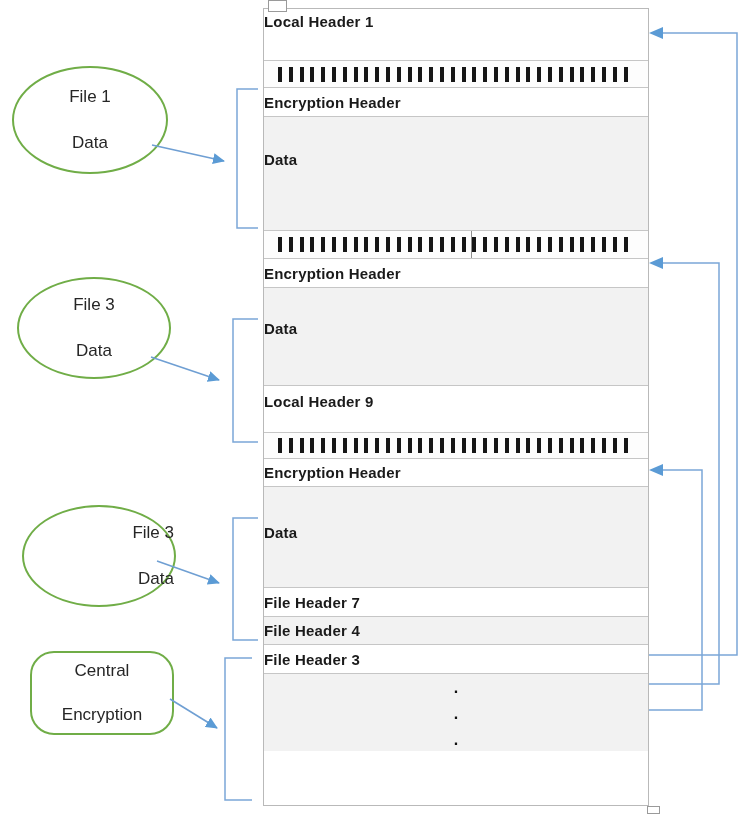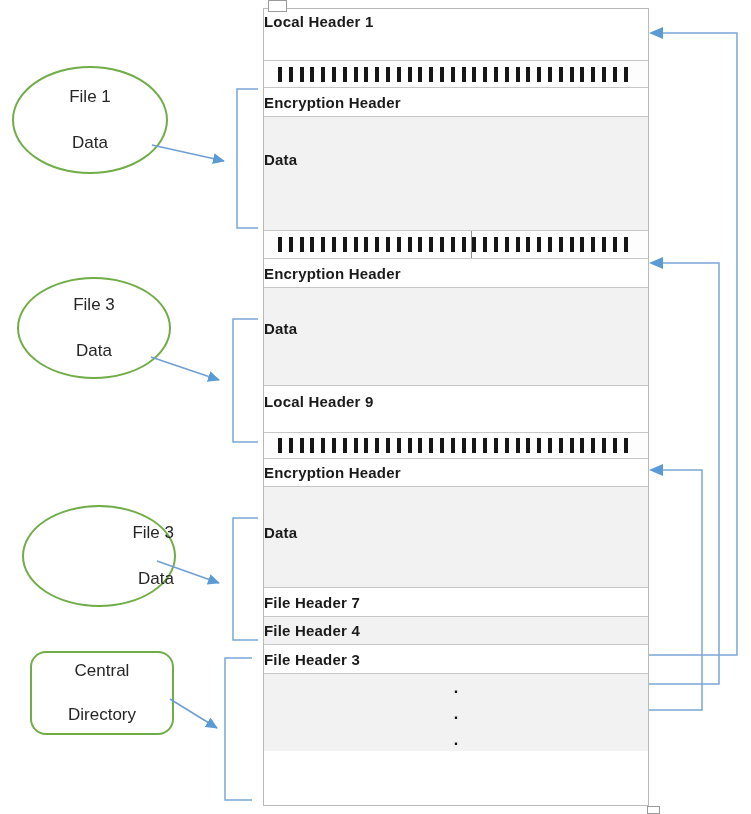--- a/index.html
+++ b/index.html
@@ -28,21 +28,21 @@
   .dots-col{display:flex;flex-direction:column;align-items:center;justify-content:flex-start;
             padding-top:1px;}
   .dot{font-weight:bold;font-size:16px;line-height:26px;color:#111;}
   
   .callout{
     position:absolute;border:2.5px solid #70ad47;background:#fff;box-sizing:border-box;
     display:flex;flex-direction:column;align-items:center;justify-content:center;
     font-size:17px;line-height:30px;color:#262626;text-align:center;
   }
   .ellipse{border-radius:50%;gap:16px;}
-  .roundrect{border-radius:16px;gap:14px;}
+  .roundrect{border-radius:24px;gap:14px;}
   
   svg.overlay{position:absolute;left:0;top:0;width:751px;height:814px;pointer-events:none;}
   
   .handle{position:absolute;background:#fff;border:1px solid #9a9a9a;box-sizing:border-box;}
 </style>
 </head>
 <body>
 
 <div id="canvas">
 
@@ -123,21 +123,21 @@
     <span>Data</span>
   </div>
 
   <div class="callout ellipse" style="left:22px;top:505px;width:154px;height:102px;align-items:flex-end;">
     <span>File 3</span>
     <span>Data</span>
   </div>
 
   <div class="callout roundrect" style="left:30px;top:651px;width:144px;height:84px;">
     <span>Central</span>
-    <span>Directory</span>
+    <span>Encryption</span>
   </div>
 
   <svg class="overlay" viewBox="0 0 751 814">
     <defs>
       <marker id="ah" markerUnits="userSpaceOnUse" markerWidth="13" markerHeight="11" refX="11" refY="5.5" orient="auto">
         <path d="M0,0 L12,5.5 L0,11 z" fill="#5b9bd5"></path>
       </marker>
     </defs>
 
     <g stroke="#7ba7d7" stroke-width="1.5" fill="none">

